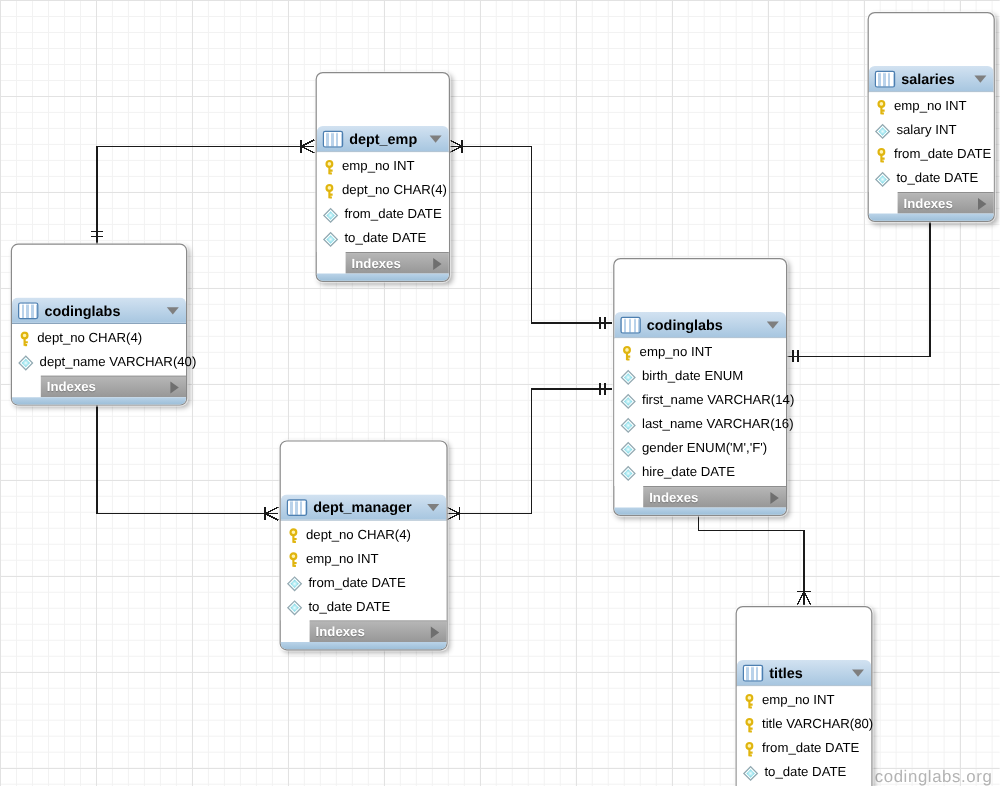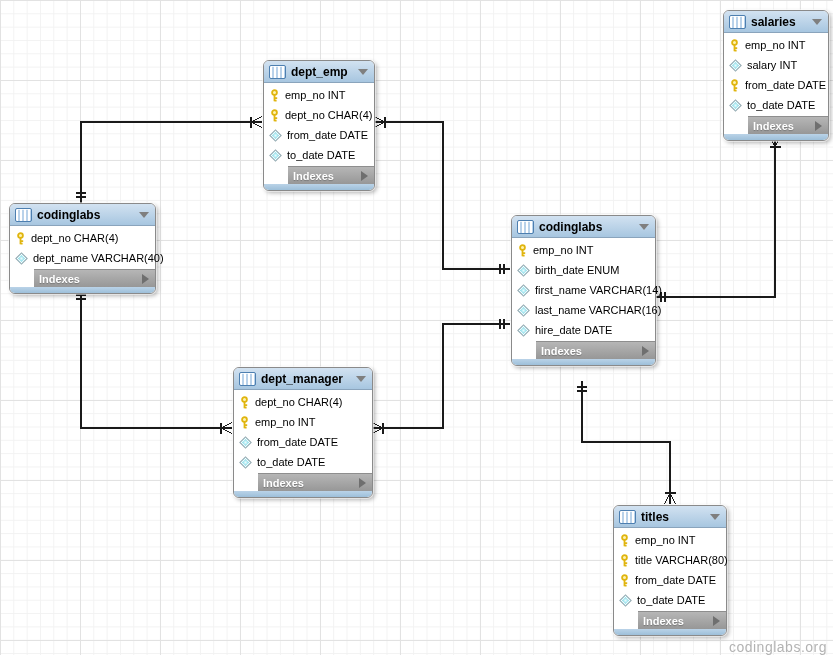--- a/index.html
+++ b/index.html
@@ -27,20 +27,21 @@
     box-shadow:0 0 0 1px rgba(255,255,255,.55), 2px 2px 4px rgba(0,0,0,.30);
     z-index:2;
   }
   .t-header{
     height:21px;
     display:flex;align-items:center;gap:5px;
     padding:0 6px 0 5px;
     background:linear-gradient(#d2e2f1,#a7c6e0);
     border-bottom:1px solid #8aa4bc;
     border-radius:5px 5px 0 0;
+    margin-top:44px;
   }
   .t-icon{
     width:15px;height:12px;flex:0 0 auto;
     border:1px solid #4d7fb0;border-radius:2px;
     background:repeating-linear-gradient(90deg,#ffffff 0 2px,#b9d2ea 2px 4px);
     box-shadow:inset 0 1px 0 rgba(255,255,255,.8);
   }
   .t-title{font-weight:bold;font-size:12px;color:#000;flex:1;white-space:nowrap;}
   .t-collapse{
     width:0;height:0;flex:0 0 auto;
@@ -267,20 +268,24 @@
         <div class="col-row">
           <span class="icon diamond"></span>
           <span>first_name VARCHAR(14)</span>
         </div>
         <div class="col-row">
           <span class="icon diamond"></span>
           <span>last_name VARCHAR(16)</span>
         </div>
         <div class="col-row">
           <span class="icon diamond"></span>
+          <span>gender ENUM('M','F')</span>
+        </div>
+        <div class="col-row">
+          <span class="icon diamond"></span>
           <span>hire_date DATE</span>
         </div>
       </div>
     <div class="t-footer">
       <span class="t-footer-label">Indexes</span>
       <span class="t-expand"></span>
     </div>
     <div class="t-bottom"></div>
   </div>
     <div class="table-node" style="left: 233px; top: 367px; width: 138px;">

